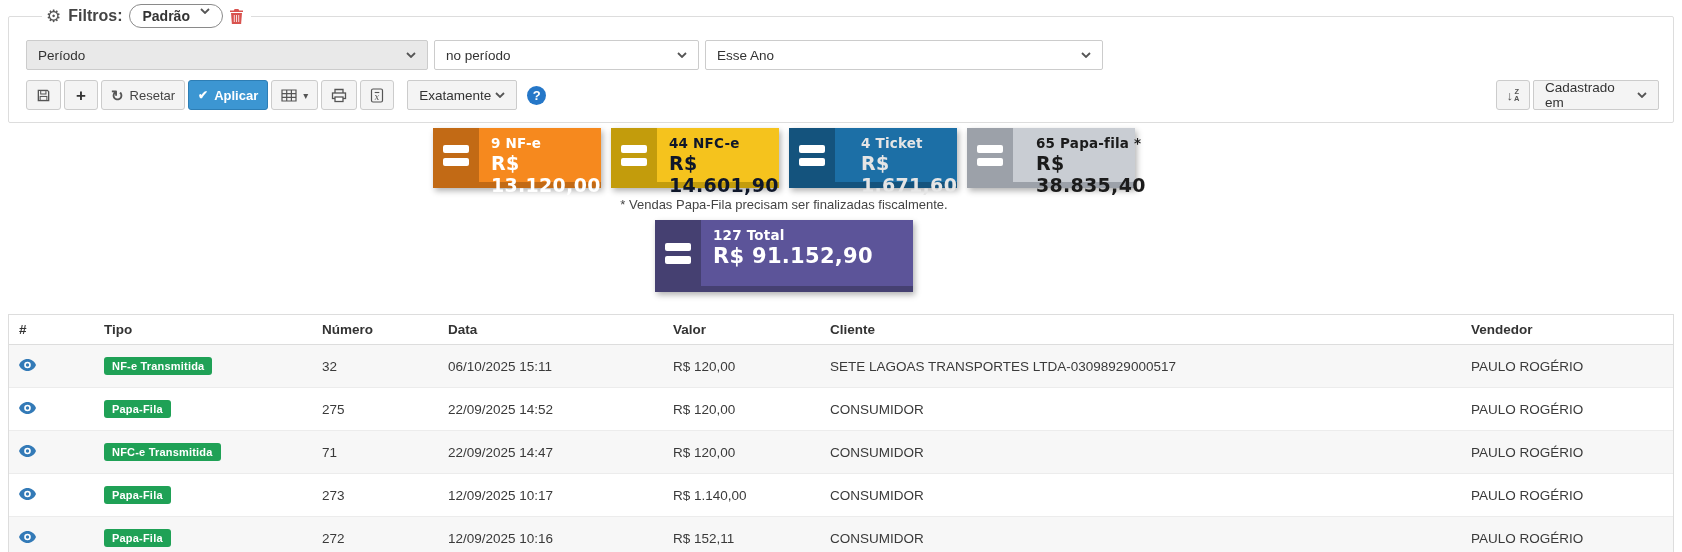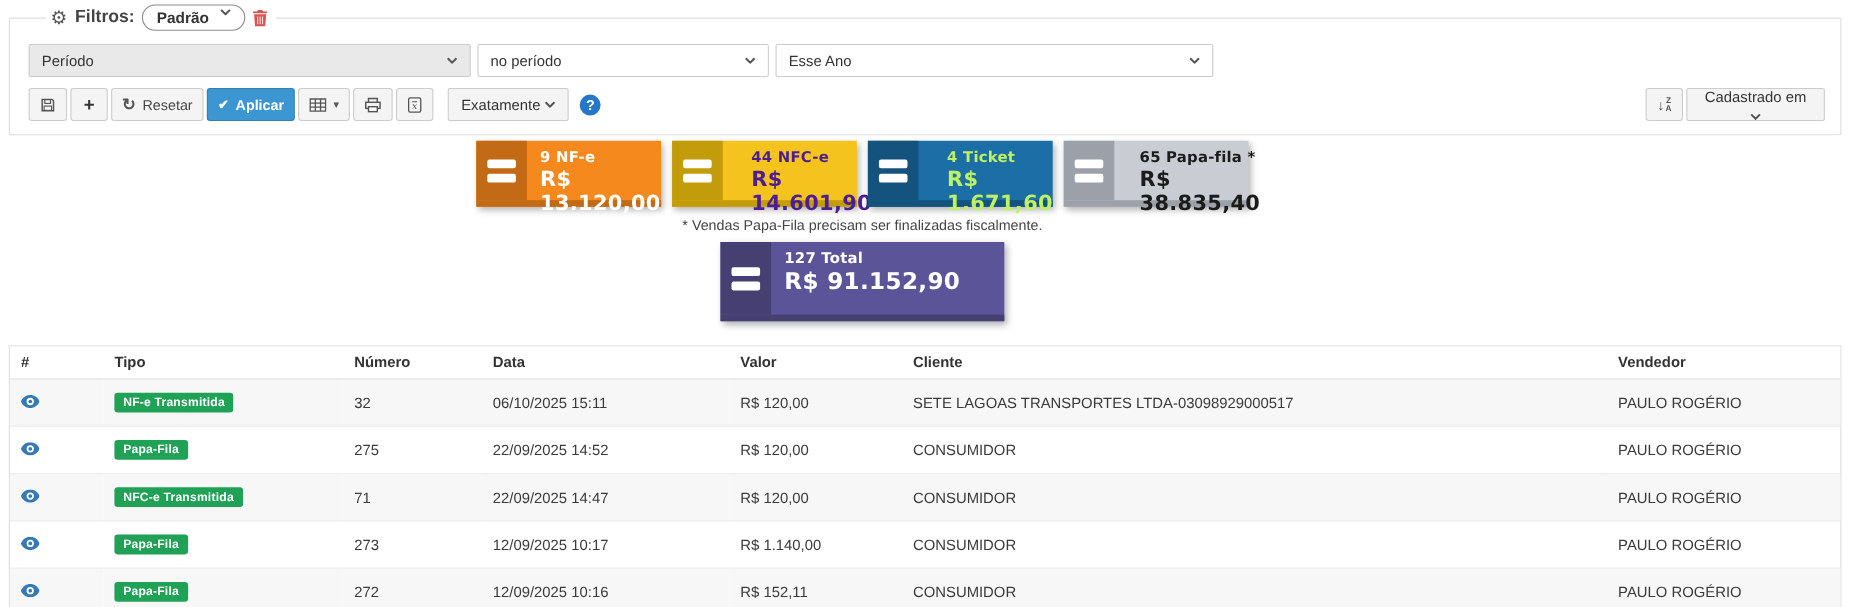--- a/index.html
+++ b/index.html
@@ -173,21 +173,21 @@
     <div class="tb-right">
       <button class="btn">
         <span class="sort-stack">
           <span class="arrow">↓</span>
           <span class="za">
               <span>Z</span>
               <span>A</span>
             </span>
         </span>
       </button>
-      <div class="sel" style="width:126px;height:30px;background:#f4f4f4;flex-direction:column;">
+      <div class="sel" style="width:126px;height:30px;background:#f4f4f4;">
         <span>Cadastrado em</span>
         <svg width="10" height="6" viewBox="0 0 10 6">
             <polyline points="1,1 5,5 9,1" fill="none" stroke="#555" stroke-width="1.8"></polyline>
           </svg>
       </div>
     </div>
   </div>
 </fieldset>
 
 <div class="cards-zone">
@@ -202,32 +202,32 @@
         <div class="card-title">9 NF-e</div>
         <div class="card-value">R$ 13.120,00</div>
       </div>
     </div>
 
     <div class="card" style="background-color: rgb(245, 195, 29); border-bottom-color: rgb(195, 156, 12);">
       <div class="card-strip" style="background-color: rgb(195, 156, 12);">
           <div class="bar"></div>
           <div class="bar"></div>
         </div>
-      <div class="card-main" style="color: #4c1d95; margin-left: 14px;">
+      <div class="card-main" style="color: #0f172a;">
         <div class="card-title">44 NFC-e</div>
         <div class="card-value">R$ 14.601,90</div>
       </div>
     </div>
 
     <div class="card" style="background-color: rgb(28, 111, 166); border-bottom-color: rgb(20, 83, 125);">
       <div class="card-strip" style="background-color: rgb(20, 83, 125);">
           <div class="bar"></div>
           <div class="bar"></div>
         </div>
-      <div class="card-main" style="color: #bef264; padding-left: 26px;">
+      <div class="card-main" style="color: #e5e5e5; padding-left: 26px;">
         <div class="card-title">4 Ticket</div>
         <div class="card-value">R$ 1.671,60</div>
       </div>
     </div>
 
     <div class="card" style="background-color: rgb(201, 205, 211); border-bottom-color: rgb(156, 161, 169); gap: 11px;">
       <div class="card-strip" style="background-color: rgb(156, 161, 169);">
           <div class="bar"></div>
           <div class="bar"></div>
         </div>

